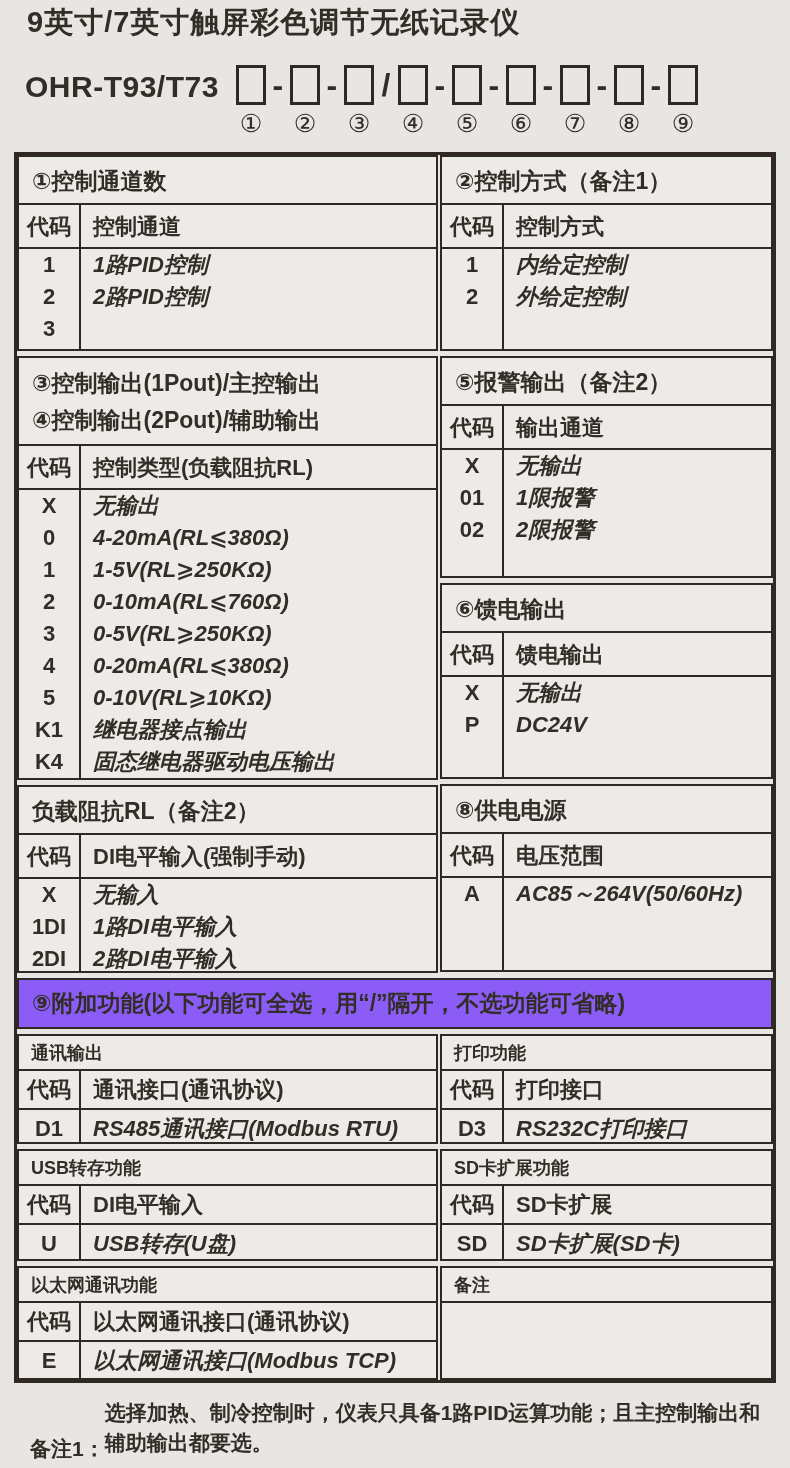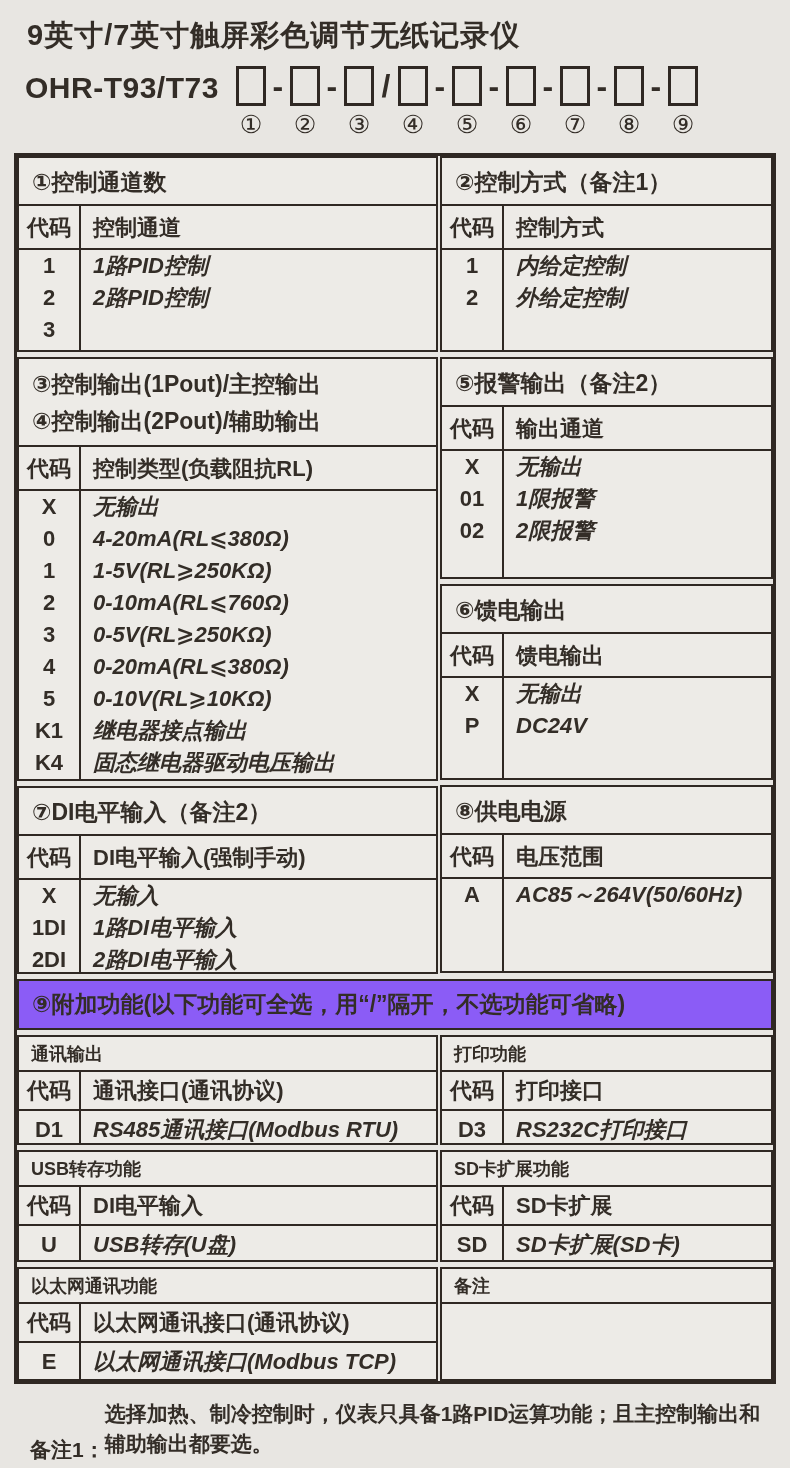--- a/index.html
+++ b/index.html
@@ -1,24 +1,24 @@
 <!DOCTYPE html>
 <html><head>
 <meta charset="utf-8">
 <style>
   * { margin:0; padding:0; box-sizing:border-box; }
   html,body { background:#e8e6e2; }
   .page {
     width:790px; height:1468px; background:#e8e6e2; overflow:hidden;
     font-family:"Liberation Sans","DejaVu Sans",sans-serif; color:#332d27; position:relative;
   }
-  .title { padding:16px 0 0 27px; font-size:29px; font-weight:700; letter-spacing:1px; }
+  .title { padding:3px 0 0 27px; font-size:29px; font-weight:700; letter-spacing:1px; }
 
   
-  .model-row { display:flex; align-items:flex-start; margin:10px 0 0 25px; }
+  .model-row { display:flex; align-items:flex-start; margin:22px 0 0 25px; }
   .model-prefix { font-size:30px; font-weight:700; line-height:44px; margin-right:12px; letter-spacing:0.5px; }
   .slot { display:flex; flex-direction:column; align-items:center; width:40px; }
   .box { width:30px; height:40px; border:3px solid #2f2823; }
   .circ { margin-top:5px; font-size:25px; line-height:26px; color:#332d27; }
   .conn { font-size:32px; font-weight:700; line-height:40px; width:14px; text-align:center; }
 
   
   .frame { margin:16px 14px 0 14px; width:762px; border:3px solid #2f2823; padding:0; }
   .cols { display:flex; column-gap:2px; }
   .colL { width:421px; display:flex; flex-direction:column; row-gap:5px;justify-content:flex-end; }
@@ -162,21 +162,21 @@
               <div class="cell">0-5V(RL⩾250KΩ)</div>
               <div class="cell">0-20mA(RL⩽380Ω)</div>
               <div class="cell">0-10V(RL⩾10KΩ)</div>
               <div class="cell">继电器接点输出</div>
               <div class="cell">固态继电器驱动电压输出</div>
             </div>
           </div>
         </div>
 
         <div class="sec h188">
-          <div class="sec-title">⑦DI电平输入（备注2）</div>
+          <div class="sec-title">负载阻抗RL（备注2）</div>
           <div class="hdr">
             <div class="code-h">代码</div>
             <div class="desc-h">DI电平输入(强制手动)</div>
           </div>
           <div class="body">
             <div class="code-col">
               <div class="cell">X</div>
               <div class="cell">1DI</div>
               <div class="cell">2DI</div>
             </div>

